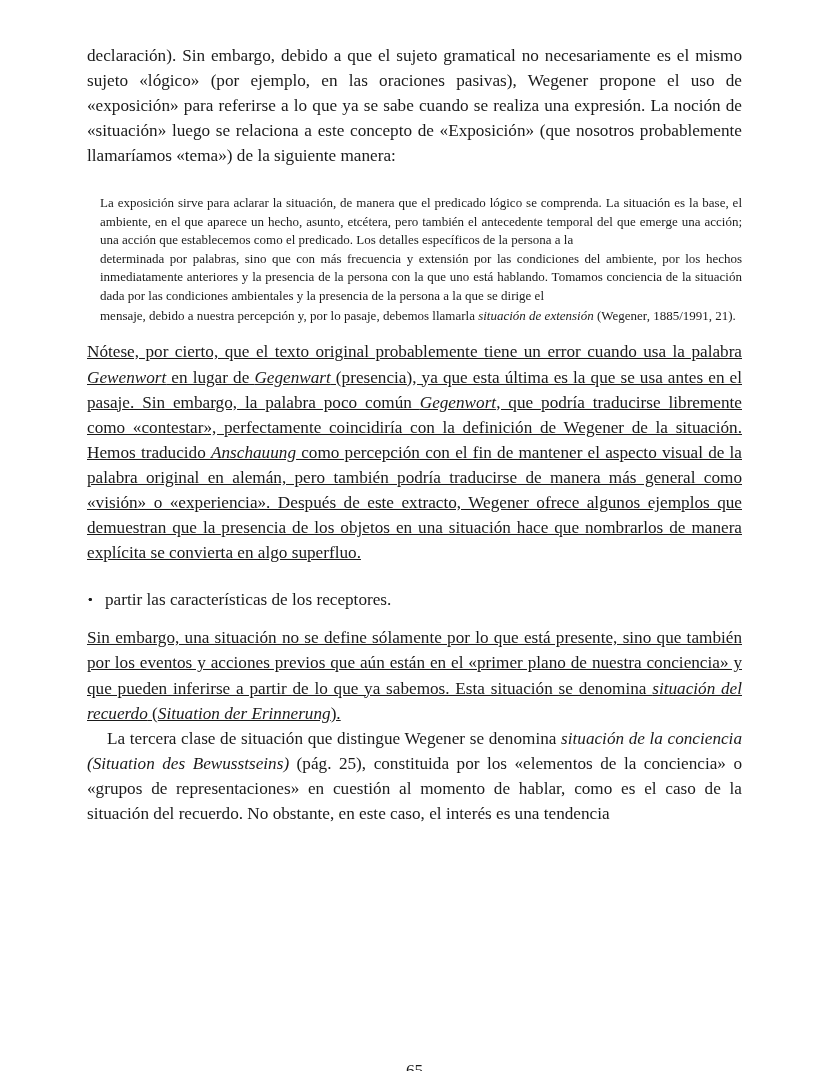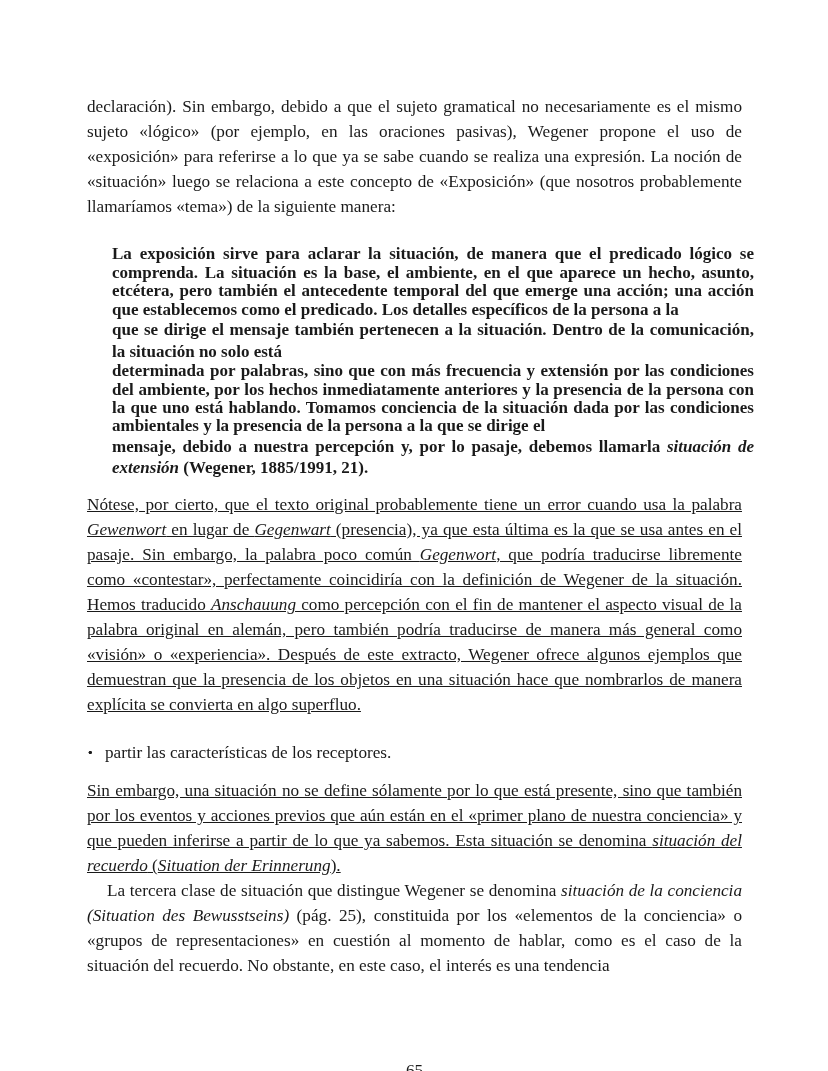--- a/index.html
+++ b/index.html
@@ -24,37 +24,36 @@
   }
   .body-text {
     font-size: 17.2px;
     line-height: 25.1px;
     text-align: justify;
     text-justify: inter-word;
     margin: 0;
     hyphens: none;
   }
   .para-first {
-    padding-top: 94px;
+    padding-top: 43px;
   }
   .para-indent {
     text-indent: 20px;
   }
   .gap-before-lg {
     margin-top: 13px;
     text-decoration: underline;
   }
   .quote-block {
-    margin: 26px 0 0 25px;
+    margin: 26px 0 0 13px;
     width: 642px;
-    font-size: 17px;
+    font-size: 13px;
     line-height: 19.0px;
     text-align: justify;
     text-justify: inter-word;
-    font-weight: bold;
   }
   .quote-block p {
     margin: 0;
   }
   .quote-tight {
     line-height: 18.4px;
   }
   .quote-loose {
     line-height: 21.5px;
   }
@@ -96,21 +95,20 @@
 </style>
 </head>
 <body>
 
 <div class="page">
 
   <p class="body-text para-first">declaración). Sin embargo, debido a que el sujeto gramatical no necesariamente es el mismo sujeto «lógico» (por ejemplo, en las oraciones pasivas), Wegener propone el uso de «exposición» para referirse a lo que ya se sabe cuando se realiza una expresión. La noción de «situación» luego se relaciona a este concepto de «Exposición» (que nosotros probablemente llamaríamos «tema») de la siguiente manera:</p>
 
   <blockquote class="quote-block">
     <p class="quote-tight">La exposición sirve para aclarar la situación, de manera que el predicado lógico se comprenda. La situación es la base, el ambiente, en el que aparece un hecho, asunto, etcétera, pero también el antecedente temporal del que emerge una acción; una acción que establecemos como el predicado. Los detalles específicos de la persona a la</p>
-    <p class="quote-loose">que se dirige el mensaje también pertenecen a la situación. Dentro de la comunicación, la situación no solo está</p>
     <p class="quote-tight">determinada por palabras, sino que con más frecuencia y extensión por las condiciones del ambiente, por los hechos inmediatamente anteriores y la presencia de la persona con la que uno está hablando. Tomamos conciencia de la situación dada por las condiciones ambientales y la presencia de la persona a la que se dirige el</p>
     <p class="quote-loose"><span>mensaje, debido a nuestra percepción y, por lo pasaje, debemos llamarla </span><i>situación de extensión</i><span> (Wegener, 1885/1991, 21).</span></p>
   </blockquote>
 
   <p class="body-text gap-before-lg"><span>Nótese, por cierto, que el texto original probablemente tiene un error cuando usa la palabra </span><i>Gewenwort</i><span> en lugar de </span><i>Gegenwart</i><span> (presencia), ya que esta última es la que se usa antes en el pasaje. Sin embargo, la palabra poco común </span><i>Gegenwort</i><span>, que podría traducirse libremente como «contestar», perfectamente coincidiría con la definición de Wegener de la situación. Hemos traducido </span><i>Anschauung</i><span> como percepción con el fin de mantener el aspecto visual de la palabra original en alemán, pero también podría traducirse de manera más general como «visión» o «experiencia». Después de este extracto, Wegener ofrece algunos ejemplos que demuestran que la presencia de los objetos en una situación hace que nombrarlos de manera explícita se convierta en algo superfluo.</span></p>
 
 
   <ul class="bullet-list">
     <li><span class="bullet-mark">•</span></li>
     <li><span class="bullet-mark">•</span></li>

